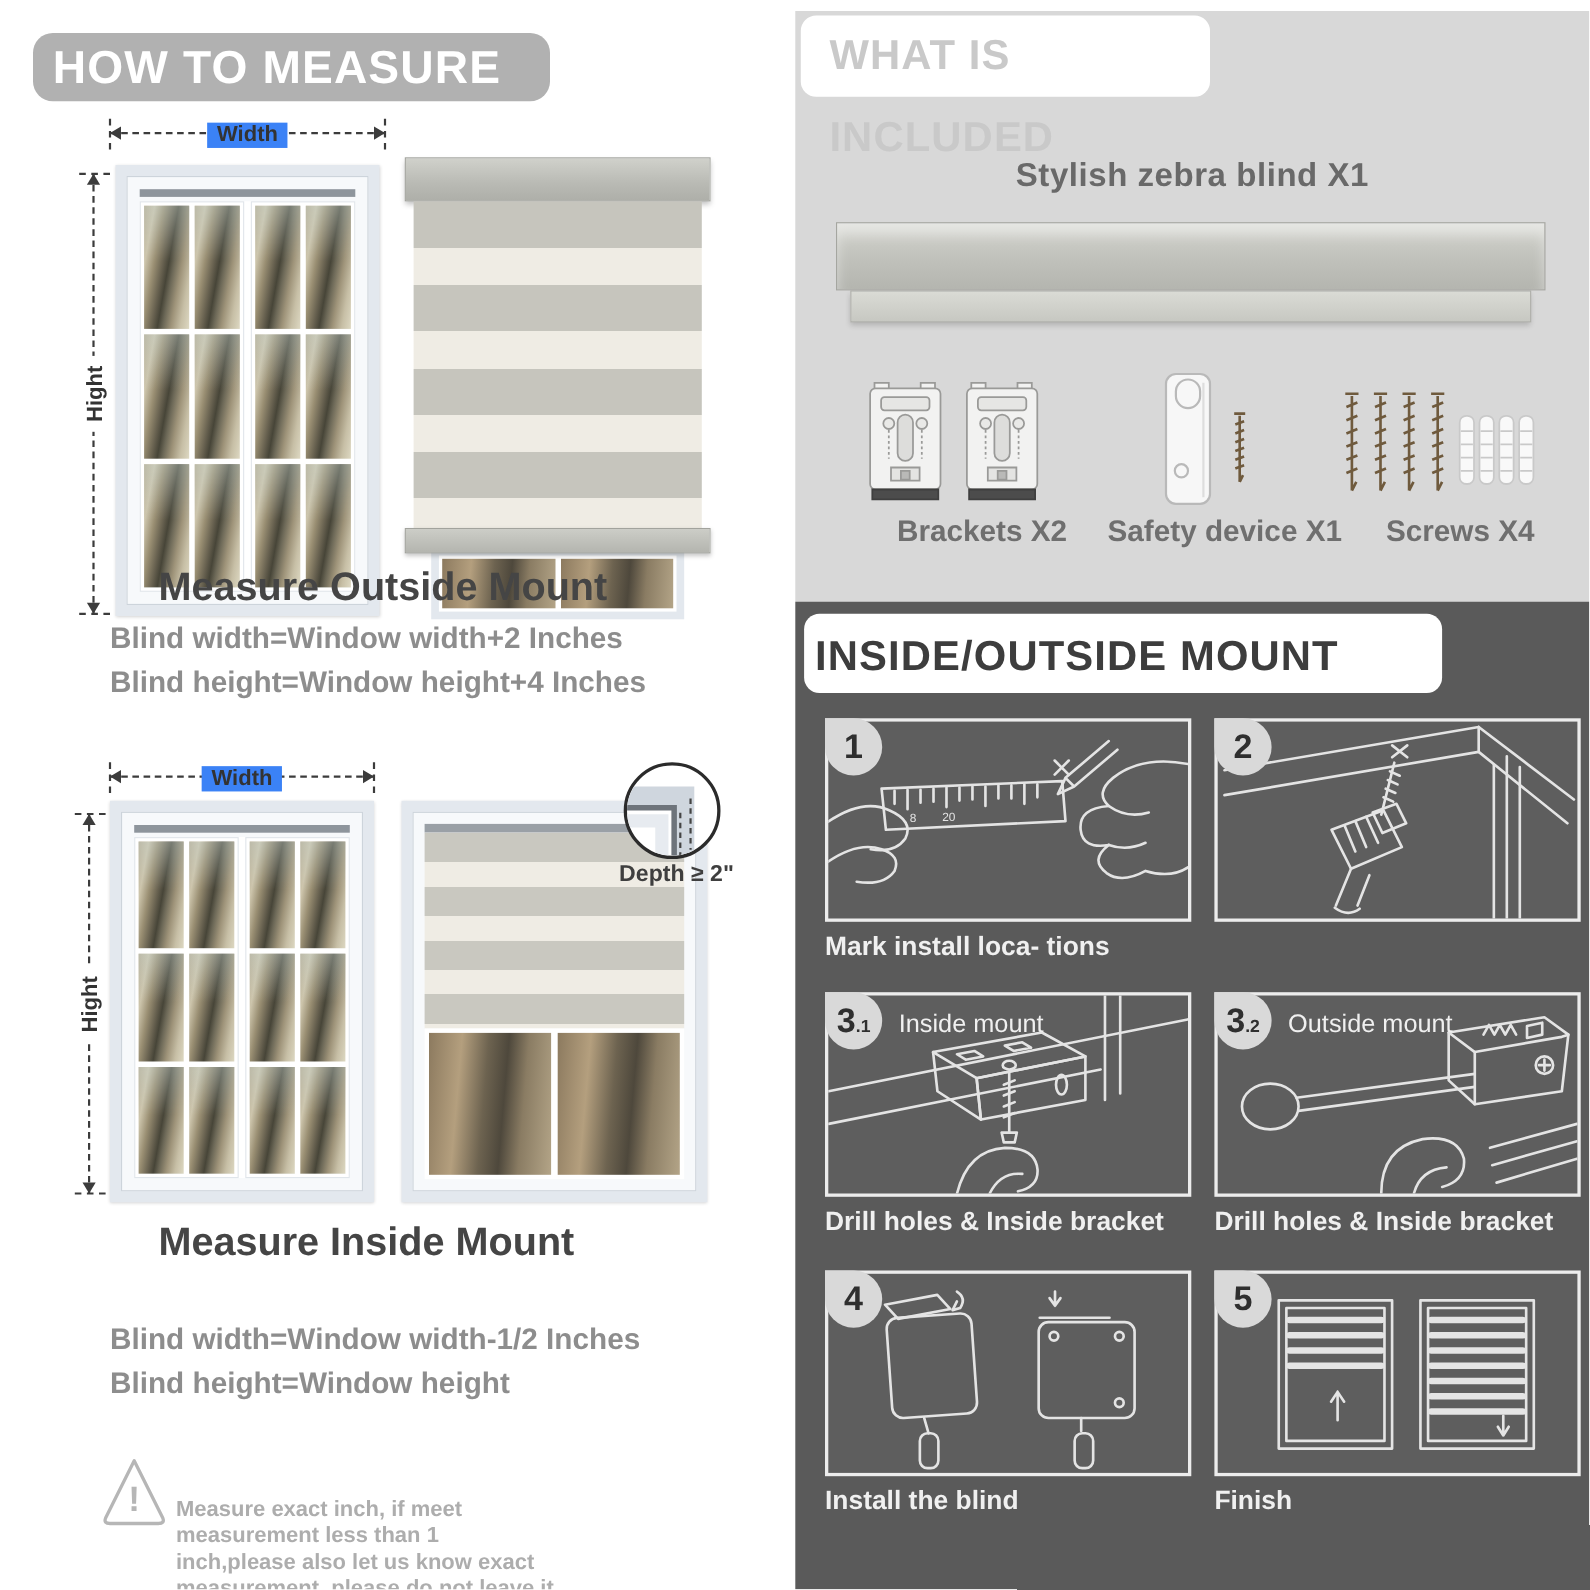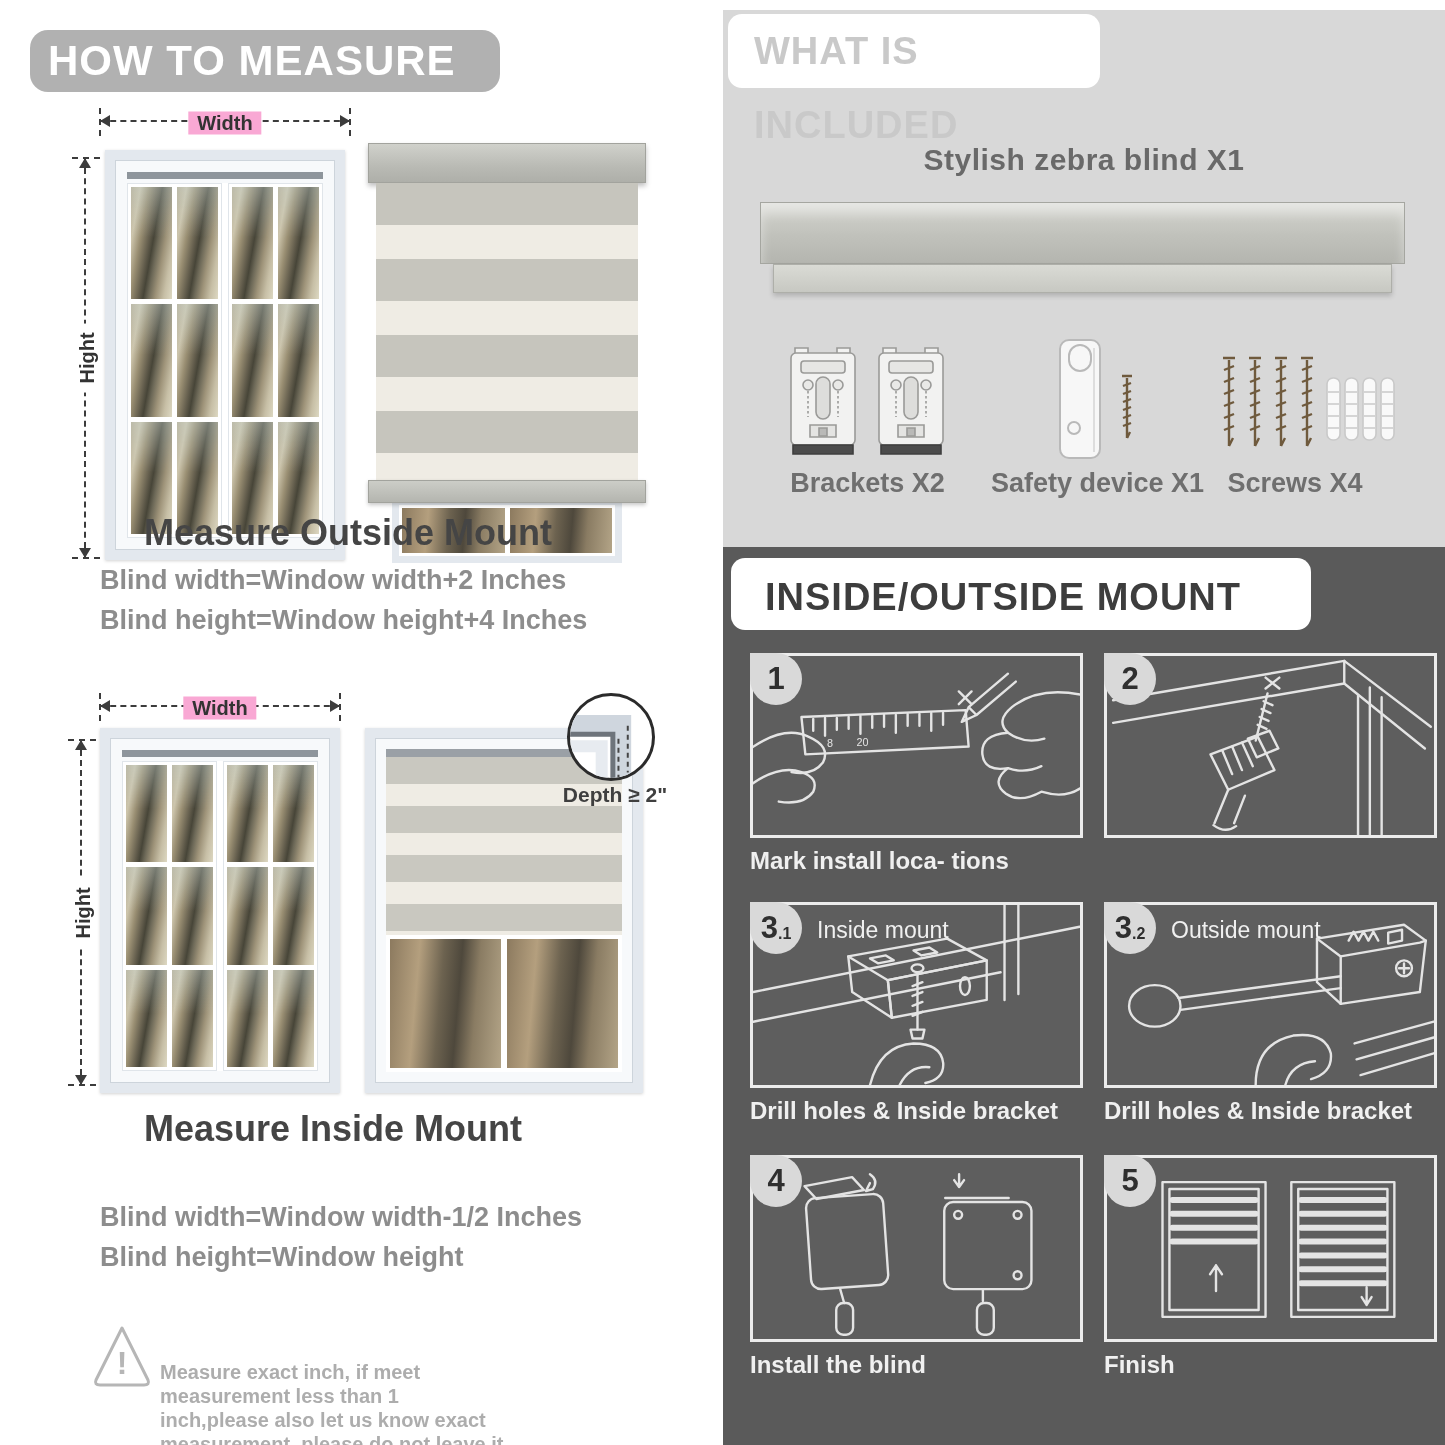--- a/index.html
+++ b/index.html
@@ -8,21 +8,21 @@
   .abs{position:absolute;}
 
   
   .bar-left{left:30px;top:30px;width:470px;height:62px;background:#b1b1b1;border-radius:18px;
             color:#ffffff;font-size:42px;font-weight:bold;line-height:62px;padding-left:18px;
             letter-spacing:1px;box-sizing:border-box;}
   .panel-light{left:723px;top:10px;width:722px;height:537px;background:#d8d8d8;}
   .panel-dark{left:723px;top:547px;width:722px;height:898px;background:#5a5a5a;}
   .title-box{background:#ffffff;border-radius:14px;box-sizing:border-box;font-weight:bold;}
   .incl-title{left:5px;top:4px;width:372px;height:74px;color:#c9c9c9;font-size:38px;line-height:74px;padding-left:26px;letter-spacing:1px;}
-  .mount-title{left:8px;top:11px;width:580px;height:72px;color:#3d3d3d;font-size:38px;line-height:78px;padding-left:34px;letter-spacing:1px;}
+  .mount-title{left:8px;top:11px;width:580px;height:72px;color:#3d3d3d;font-size:38px;line-height:78px;padding-left:10px;letter-spacing:1px;}
 
   
   .h2{font-size:36px;font-weight:bold;color:#454545;margin-left:44px;}
   .body-line{font-size:27px;font-weight:bold;color:#8d8d8d;}
   .warn-text{font-size:20px;font-weight:bold;color:#adadad;line-height:1.2;}
 
   
   .dim-h{border-top:2px dashed #3c3c3c;height:0;}
   .dim-h:before{content:"";position:absolute;left:0;top:-7px;width:0;height:0;
     border:6px solid transparent;border-right:10px solid #3c3c3c;border-left:none;}
@@ -31,21 +31,21 @@
   .dim-h .ext{position:absolute;top:-14px;height:28px;border-left:2px dashed #3c3c3c;}
   .dim-h .ext.l{left:-1px;} .dim-h .ext.r{right:-1px;}
   .dim-v{border-left:2px dashed #3c3c3c;width:0;}
   .dim-v:before{content:"";position:absolute;top:0;left:-7px;width:0;height:0;
     border:6px solid transparent;border-bottom:10px solid #3c3c3c;border-top:none;}
   .dim-v:after{content:"";position:absolute;bottom:0;left:-7px;width:0;height:0;
     border:6px solid transparent;border-top:10px solid #3c3c3c;border-bottom:none;}
   .dim-v .ext{position:absolute;left:-14px;width:28px;border-top:2px dashed #3c3c3c;}
   .dim-v .ext.t{top:-1px;} .dim-v .ext.b{bottom:-1px;}
   .dim-label{position:absolute;left:50%;top:1px;transform:translate(-50%,-50%);
-    background:#f9a8d4;padding:0 9px;font-size:20px;font-weight:bold;color:#333333;white-space:nowrap;}
+    background:#3b82f6;padding:0 9px;font-size:20px;font-weight:bold;color:#333333;white-space:nowrap;}
   .dim-label-v{position:absolute;left:1px;top:50%;transform:translate(-50%,-50%) rotate(-90deg);
     background:#ffffff;padding:0 9px;font-size:20px;font-weight:bold;color:#333333;white-space:nowrap;}
 
   
   .photo-window{box-sizing:border-box;background:#e3e8ee;padding:10px;box-shadow:0 1px 3px rgba(0,0,0,.18);}
   .wframe{box-sizing:border-box;width:100%;height:100%;background:#f7f9fb;border:1px solid #cdd4db;
           padding:11px;display:flex;flex-direction:column;}
   .reveal{height:7px;background:#8e959c;margin-bottom:4px;}
   .doors{flex:1;display:flex;gap:6px;background:#ffffff;position:relative;}
   .door{flex:1;display:grid;grid-template-columns:1fr 1fr;grid-template-rows:1fr 1fr 1fr;gap:5px;
@@ -56,21 +56,21 @@
   .pane.street{background:
     linear-gradient(95deg,#8c7a5f 0%,#b49f7e 25%,#6d6350 45%,#4e483c 60%,#8a7c63 75%,#b3a487 100%);}
 
   
   .zebra-stripes{background:repeating-linear-gradient(180deg,#c6c5bd 0px,#c6c5bd 42px,#efece4 42px,#efece4 76px);}
   .cassette-grad{background:linear-gradient(180deg,#d0d1cb,#b9bab4 60%,#aeafa9);border:1px solid #a2a39d;box-sizing:border-box;}
   .rail-grad{background:linear-gradient(180deg,#cccdc7,#b4b5af);border:1px solid #a2a39d;box-sizing:border-box;}
 
   
   .product-label{left:723px;top:143px;width:722px;text-align:center;font-size:30px;font-weight:bold;color:#696969;letter-spacing:.5px;}
-  .item-label{font-size:27px;font-weight:bold;color:#6f6f6f;text-align:center;}
+  .item-label{font-size:27px;font-weight:bold;color:#6f6f6f;text-align:right;}
 
   
   .step{position:absolute;width:333px;}
   .step .panel{position:relative;width:333px;box-sizing:border-box;border:3px solid #ececec;background:#5e5e5e;}
   .badge{position:absolute;left:-3px;top:-3px;width:52px;height:52px;background:#d9d9d9;
          border-radius:0 50% 50% 50%;color:#2f2f2f;font-weight:bold;font-size:31px;
          display:flex;align-items:center;justify-content:center;}
   .badge .sub{font-size:16px;margin-top:12px;}
   .step-sub{position:absolute;left:64px;top:12px;font-size:23px;font-weight:normal;color:#f0f0f0;}
   .caption{margin-top:9px;font-size:24px;font-weight:bold;color:#f0f0f0;}

